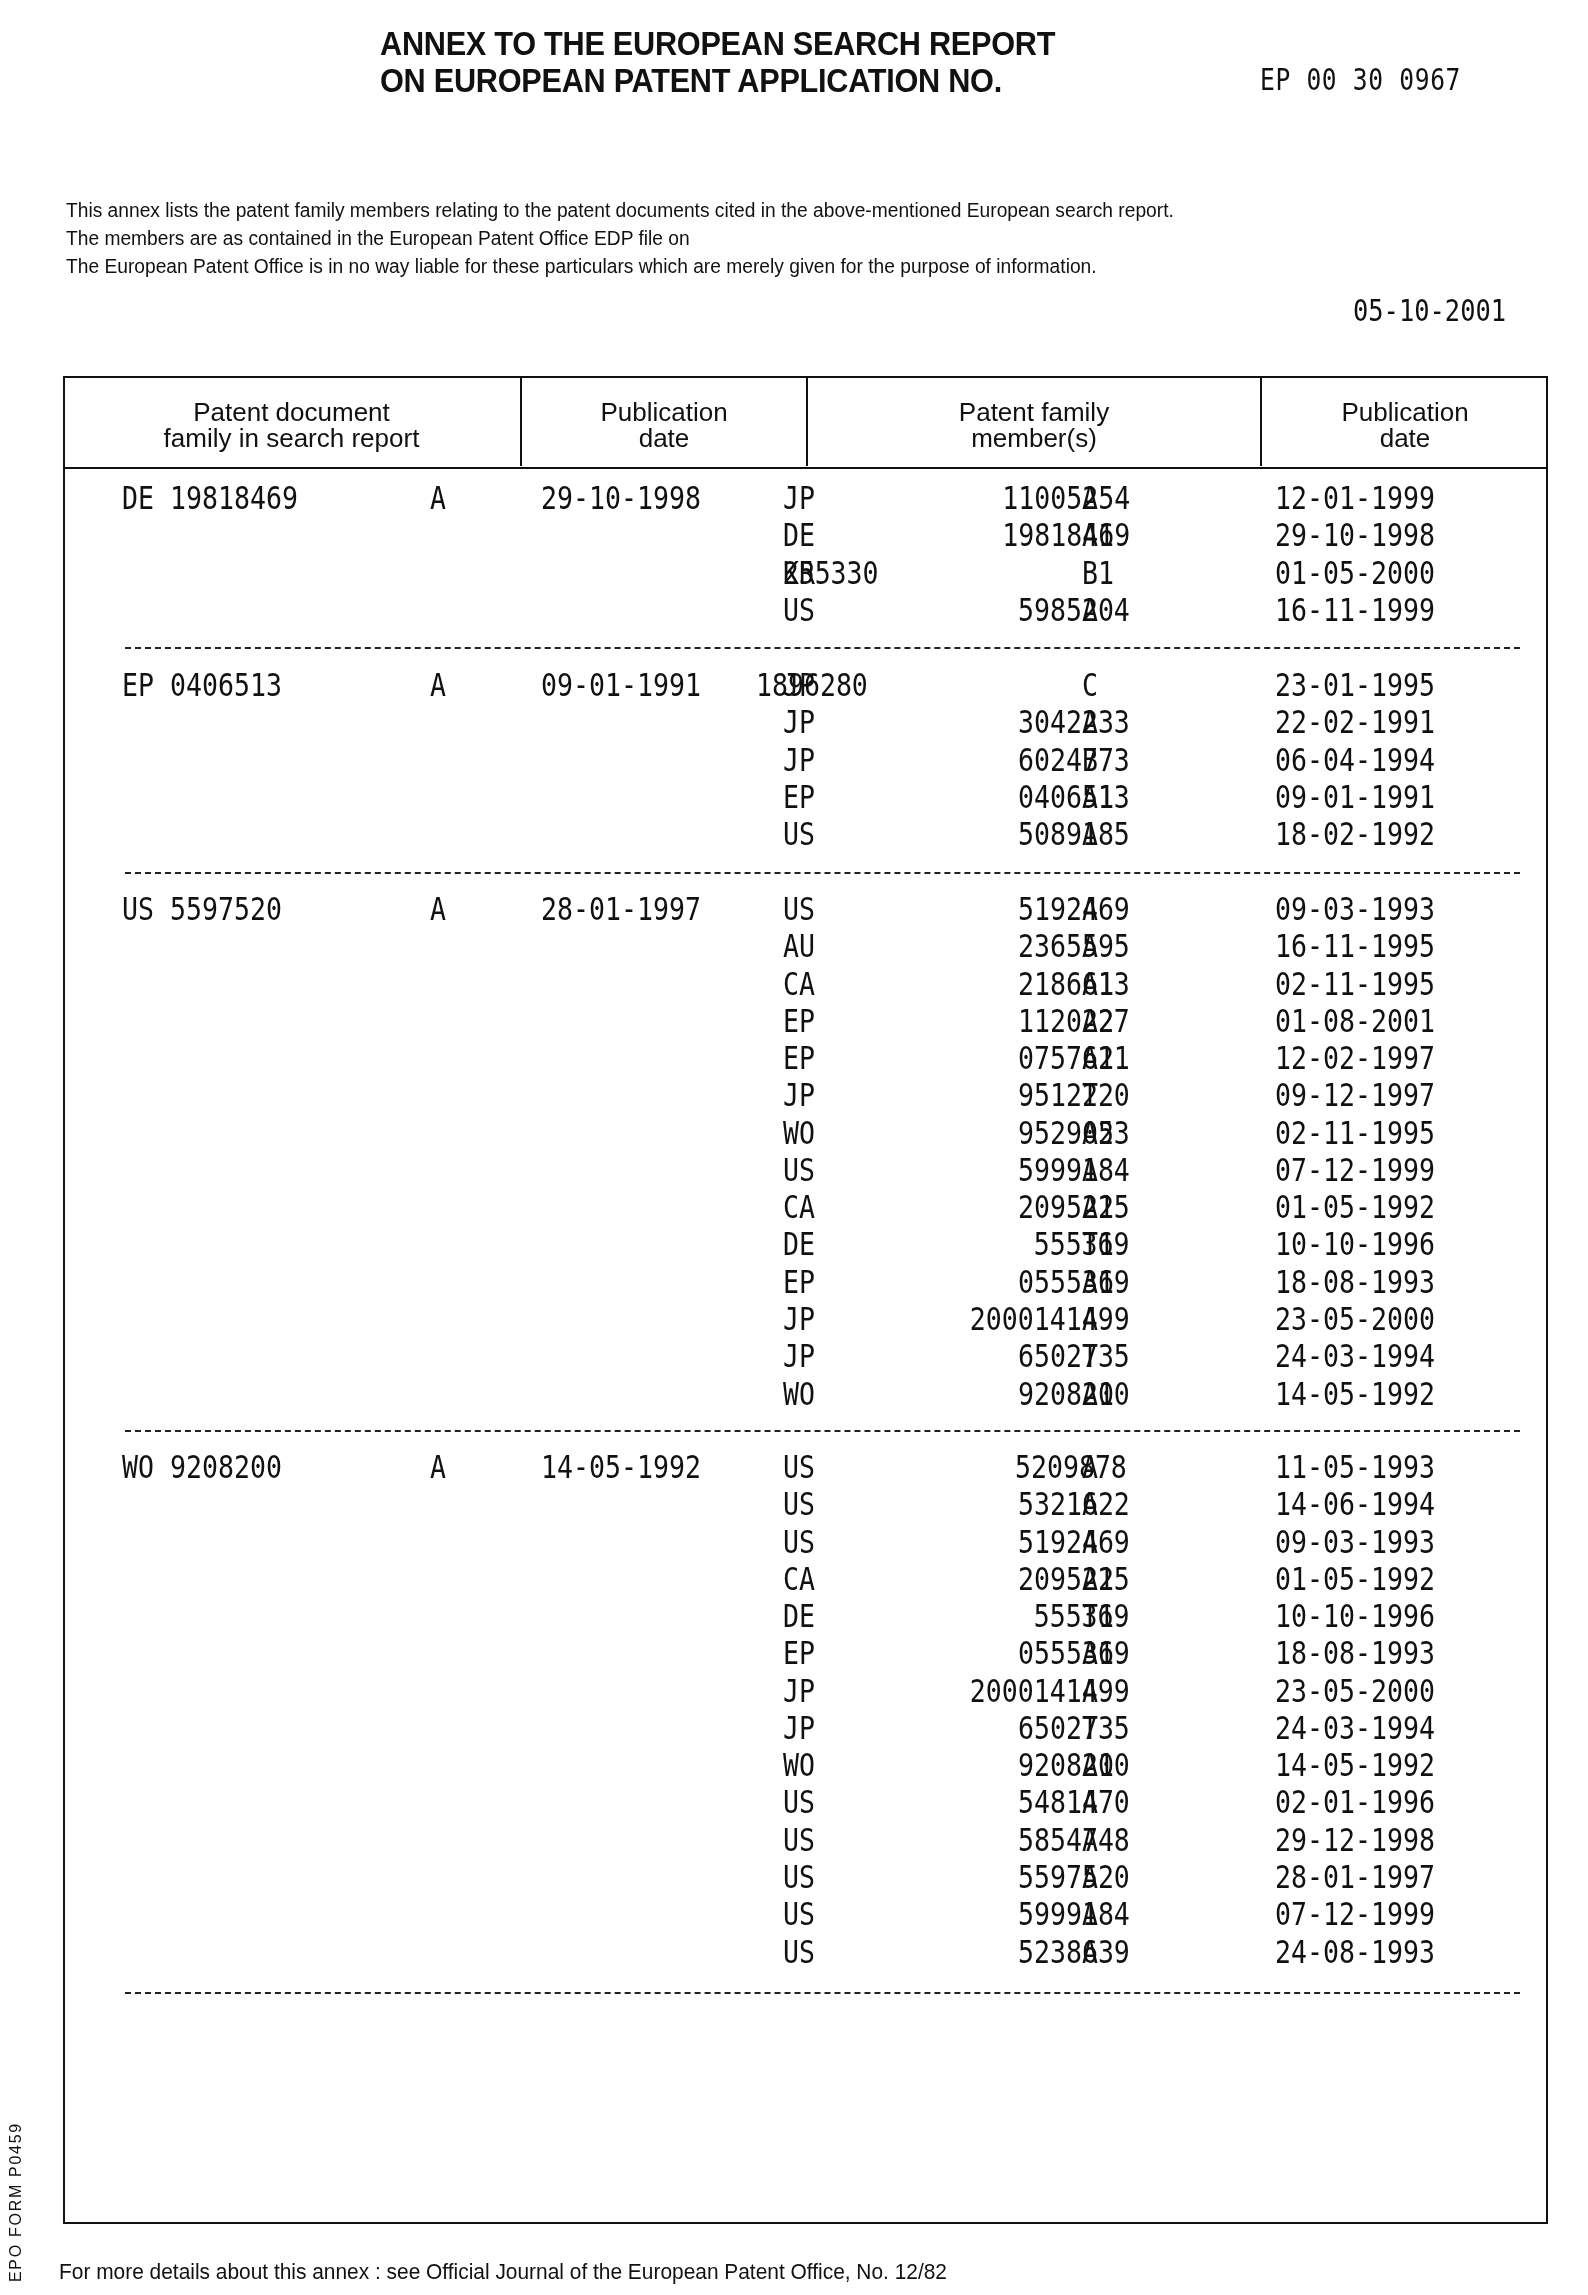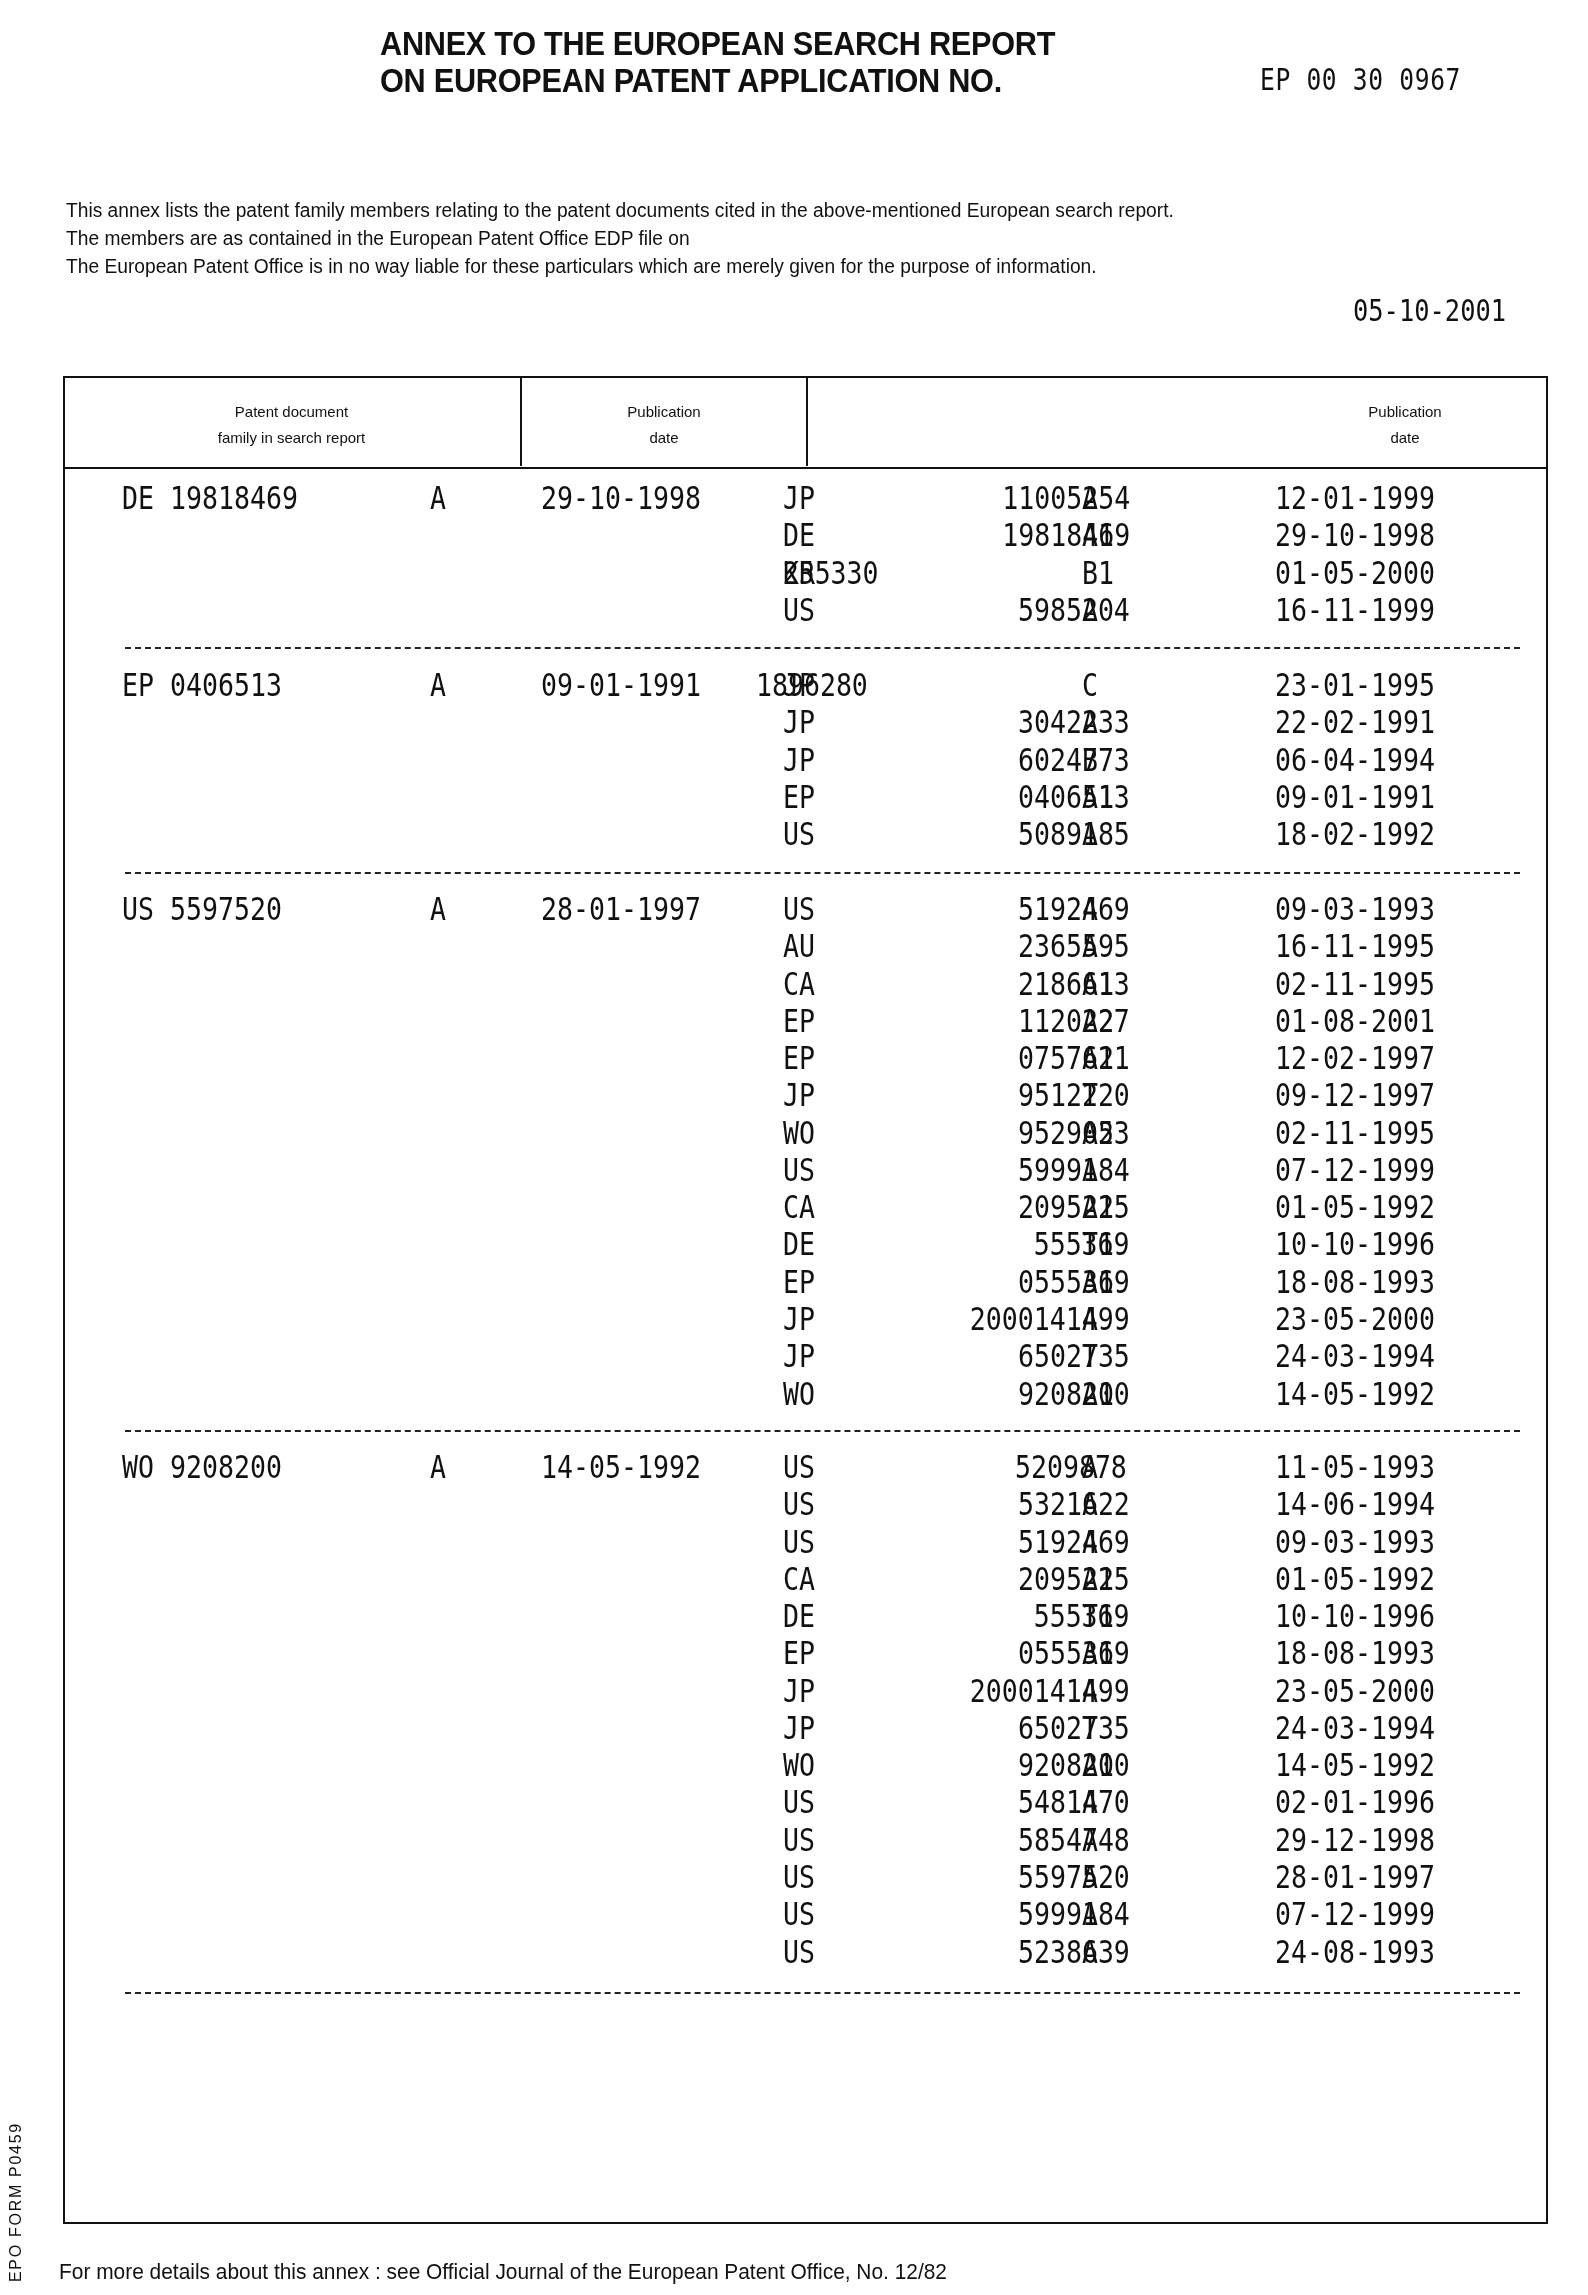--- a/index.html
+++ b/index.html
@@ -28,21 +28,21 @@
   .frame {
     position: absolute; left: 63px; top: 376px; width: 1485px; height: 1848px;
     border: 2.5px solid #111; box-sizing: border-box;
   }
   .thead {
     position: absolute; left: 63px; top: 376px; width: 1485px; height: 93px;
     border-bottom: 2.5px solid #111; box-sizing: border-box;
   }
   .th {
     position: absolute; top: 0; height: 90px; display: flex; align-items: center; justify-content: center;
-    text-align: center; font-family: "Liberation Sans", sans-serif; font-size: 15px; line-height: 26px;
+    text-align: center; font-family: "Liberation Sans", sans-serif; font-size: 26px; line-height: 26px;
     box-sizing: border-box; padding-top: 8px;
   }
   .th.c1 { left: 0; width: 459px; border-right: 2.5px solid #111; }
   .th.c2 { left: 459px; width: 286px; border-right: 2.5px solid #111; }
   .th.c3 { left: 745px; width: 454px; border-right: 2.5px solid #111; }
   .th.c4 { left: 1199px; width: 286px; }
   .body {
     position: absolute; left: 66px; top: 480px; width: 1481px;
     font-family: "DejaVu Sans Mono", monospace; font-size: 32px; color: #111;
   }
@@ -89,20 +89,23 @@
 <div class="reportdate">05-10-2001</div>
 
 <div class="frame"></div>
 <div class="thead">
   <div class="th c1">
     <div><span>Patent document</span><br><span>family in search report</span></div>
   </div>
   <div class="th c2">
     <div><span>Publication</span><br><span>date</span></div>
   </div>
+  <div class="th c3">
+    <div><span>Patent family</span><br><span>member(s)</span></div>
+  </div>
   <div class="th c4">
     <div><span>Publication</span><br><span>date</span></div>
   </div>
 </div>
 
 <div class="body" id="table-body">
     <div class="group" style="position: absolute; left: 0px; top: 0px; width: 1481px;">
       <div class="row" style="position: absolute; left: 0px; width: 1481px; top: 0px;">
         <span class="cell cited-doc">DE 19818469</span>
         <span class="cell cited-kind">A</span>

